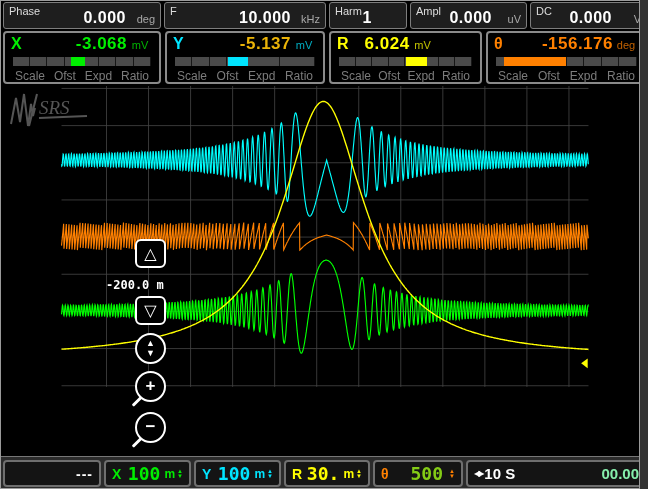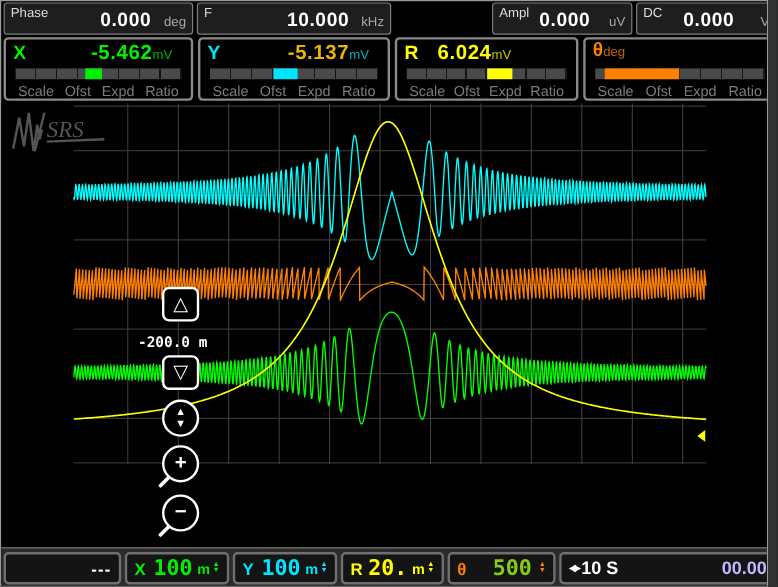--- a/index.html
+++ b/index.html
@@ -10,87 +10,92 @@
           border-radius:3px;box-sizing:border-box;display:flex;align-items:flex-end;padding:2px 5px 3px;}
   .hlab{align-self:flex-start;font-size:11px;color:#ddd;margin-right:auto;}
   .hval{font-size:16px;font-weight:bold;color:#fff;letter-spacing:.5px;line-height:14px;}
   .hunit{font-size:11px;color:#a8a8a8;width:26px;text-align:right;margin-left:3px;}
   
   .readout{position:absolute;top:30px;height:53px;background:#000;border:2px solid #8a8a8a;
            border-radius:4px;box-sizing:border-box;padding:1px 6px 0;}
   .rrow1{display:flex;align-items:baseline;height:19px;}
   .rlab{font-size:16px;font-weight:bold;}
   .rval{margin-left:auto;font-size:17px;font-weight:bold;letter-spacing:.5px;}
-  .runit{font-size:11px;width:26px;text-align:left;opacity:.75;}
+  .runit{font-size:11px;width:26px;text-align:center;opacity:.75;}
   .rbar{position:relative;height:9px;margin:4px 2px 0;background:#4a4a4a;
         background-image:repeating-linear-gradient(90deg,transparent 0,transparent calc(12.5% - 1px),#161616 calc(12.5% - 1px),#161616 12.5%);}
   .rind{position:absolute;top:0;bottom:0;}
   .rbtns{display:flex;justify-content:space-between;padding:0 4px;font-size:12px;color:#7c7c7c;margin-top:3px;}
   
   .chart{position:absolute;left:0;top:85px;width:648px;height:370px;background:#000;}
   .logo{position:absolute;left:6px;top:6px;}
   
   .sq{position:absolute;left:134px;width:31px;height:29px;border:2px solid #fff;border-radius:6px;
       background:#000;color:#fff;display:flex;align-items:center;justify-content:center;
       font-size:16px;box-sizing:border-box;line-height:1;}
   .circ{position:absolute;left:134px;width:31px;height:31px;border:2px solid #fff;border-radius:50%;
         background:#000;color:#fff;display:flex;align-items:center;justify-content:center;
         box-sizing:border-box;}
   .mag::after{content:"";position:absolute;left:-6px;bottom:-3px;width:12px;height:3px;background:#fff;
               transform:rotate(-45deg);border-radius:1px;}
   .plusminus{font-size:17px;font-weight:bold;line-height:1;margin-top:-2px;}
   .pan{flex-direction:column;gap:3px;}
   .pan i{font-style:normal;font-size:9px;line-height:7px;}
-  .offlbl{position:absolute;left:114px;top:277px;color:#fff;font-family:"DejaVu Sans Mono",monospace;
+  .offlbl{position:absolute;left:105px;top:277px;color:#fff;font-family:"DejaVu Sans Mono",monospace;
           font-size:12px;font-weight:bold;text-shadow:1px 1px 0 #000;}
   
   .bbar{position:absolute;left:0;top:455px;width:648px;height:34px;background:#2b2b2b;border-top:1px solid #777;box-sizing:border-box;}
   .bcell{position:absolute;top:3px;height:27px;background:#141414;border:2px solid #6f6f6f;border-radius:4px;
          box-sizing:border-box;display:flex;align-items:center;padding:0 6px;}
   .btrig{justify-content:flex-end;color:#fff;font-weight:bold;font-size:14px;letter-spacing:1px;}
   .bch .lab{font-size:14px;font-weight:bold;}
   .bch .val{margin-left:auto;font-family:"DejaVu Sans Mono",monospace;font-size:18px;font-weight:bold;}
   .bch .unit{font-size:12px;font-weight:bold;margin-left:4px;}
   .updn{display:flex;flex-direction:column;margin-left:2px;}
   .updn i{font-style:normal;font-size:6px;line-height:5px;}
   .btime{color:#fff;}
   .tb-arrow{font-size:8px;letter-spacing:-2px;margin-right:2px;color:#fff;}
   .tb-val{font-size:15px;font-weight:bold;color:#fff;}
-  .tb-clock{margin-left:auto;font-size:15px;font-weight:bold;color:#c4b5fd;}
+  .tb-clock{margin-left:auto;font-size:15px;font-weight:bold;color:#86efac;}
 </style>
 </head>
 <body>
 
 <div class="screen">
 
   <div class="hfield" style="left:2px;width:158px;">
     <span class="hlab">Phase</span>
     <span class="hval">0.000</span>
     <span class="hunit">deg</span>
   </div>
   <div class="hfield" style="left:163px;width:162px;">
     <span class="hlab">F</span>
     <span class="hval">10.000</span>
     <span class="hunit">kHz</span>
   </div>
+  <div class="hfield" style="left:328px;width:78px;">
+    <span class="hlab">Harm</span>
+    <span class="hval">1</span>
+    <span class="hunit"></span>
+  </div>
   <div class="hfield" style="left:409px;width:117px;">
     <span class="hlab">Ampl</span>
     <span class="hval">0.000</span>
     <span class="hunit">uV</span>
   </div>
   <div class="hfield" style="left:529px;width:117px;">
     <span class="hlab">DC</span>
     <span class="hval">0.000</span>
     <span class="hunit">V</span>
   </div>
 
   <div class="readout" style="left:2px;width:158px;">
     <div class="rrow1">
       <span class="rlab" style="color: rgb(0, 238, 0);">X</span>
-      <span class="rval" style="color: rgb(0, 238, 0);">-5.462</span>
+      <span class="rval" style="color: rgb(0, 238, 0);">-3.068</span>
       <span class="runit" style="color: rgb(0, 238, 0);">mV</span>
     </div>
     <div class="rbar">
         <div class="rind" style="left: 42%; width: 10%; background: rgb(0, 238, 0);"></div>
       </div>
     <div class="rbtns">
       <span>Scale</span>
       <span>Ofst</span>
       <span>Expd</span>
       <span>Ratio</span>
@@ -124,20 +129,21 @@
     <div class="rbtns">
       <span>Scale</span>
       <span>Ofst</span>
       <span>Expd</span>
       <span>Ratio</span>
     </div>
   </div>
   <div class="readout" style="left:485px;width:161px;">
     <div class="rrow1">
       <span class="rlab" style="color: rgb(255, 128, 0);">θ</span>
+      <span class="rval" style="color: rgb(255, 128, 0);">-156.176</span>
       <span class="runit" style="color: rgb(255, 128, 0);">deg</span>
     </div>
     <div class="rbar">
         <div class="rind" style="left: 6%; width: 44%; background: rgb(255, 128, 0);"></div>
       </div>
     <div class="rbtns">
       <span>Scale</span>
       <span>Ofst</span>
       <span>Expd</span>
       <span>Ratio</span>
@@ -216,21 +222,21 @@
       <span class="lab" style="color: rgb(0, 229, 255);">Y</span>
       <span class="val" style="color: rgb(0, 229, 255);">100</span>
       <span class="unit" style="color: rgb(0, 229, 255);">m</span>
       <span class="updn" style="color: rgb(0, 229, 255);">
           <i>▲</i>
           <i>▼</i>
         </span>
     </div>
     <div class="bcell bch" style="left:283px;width:86px;">
       <span class="lab" style="color: rgb(255, 255, 0);">R</span>
-      <span class="val" style="color: rgb(255, 255, 0);">20.</span>
+      <span class="val" style="color: rgb(255, 255, 0);">30.</span>
       <span class="unit" style="color: rgb(255, 255, 0);">m</span>
       <span class="updn" style="color: rgb(255, 255, 0);">
           <i>▲</i>
           <i>▼</i>
         </span>
     </div>
     <div class="bcell bch" style="left:372px;width:90px;">
       <span class="lab" style="color: rgb(255, 128, 0);">θ</span>
       <span class="val" style="color: #84cc16;">500</span>
       <span class="unit" style="color: rgb(255, 128, 0);"></span>

